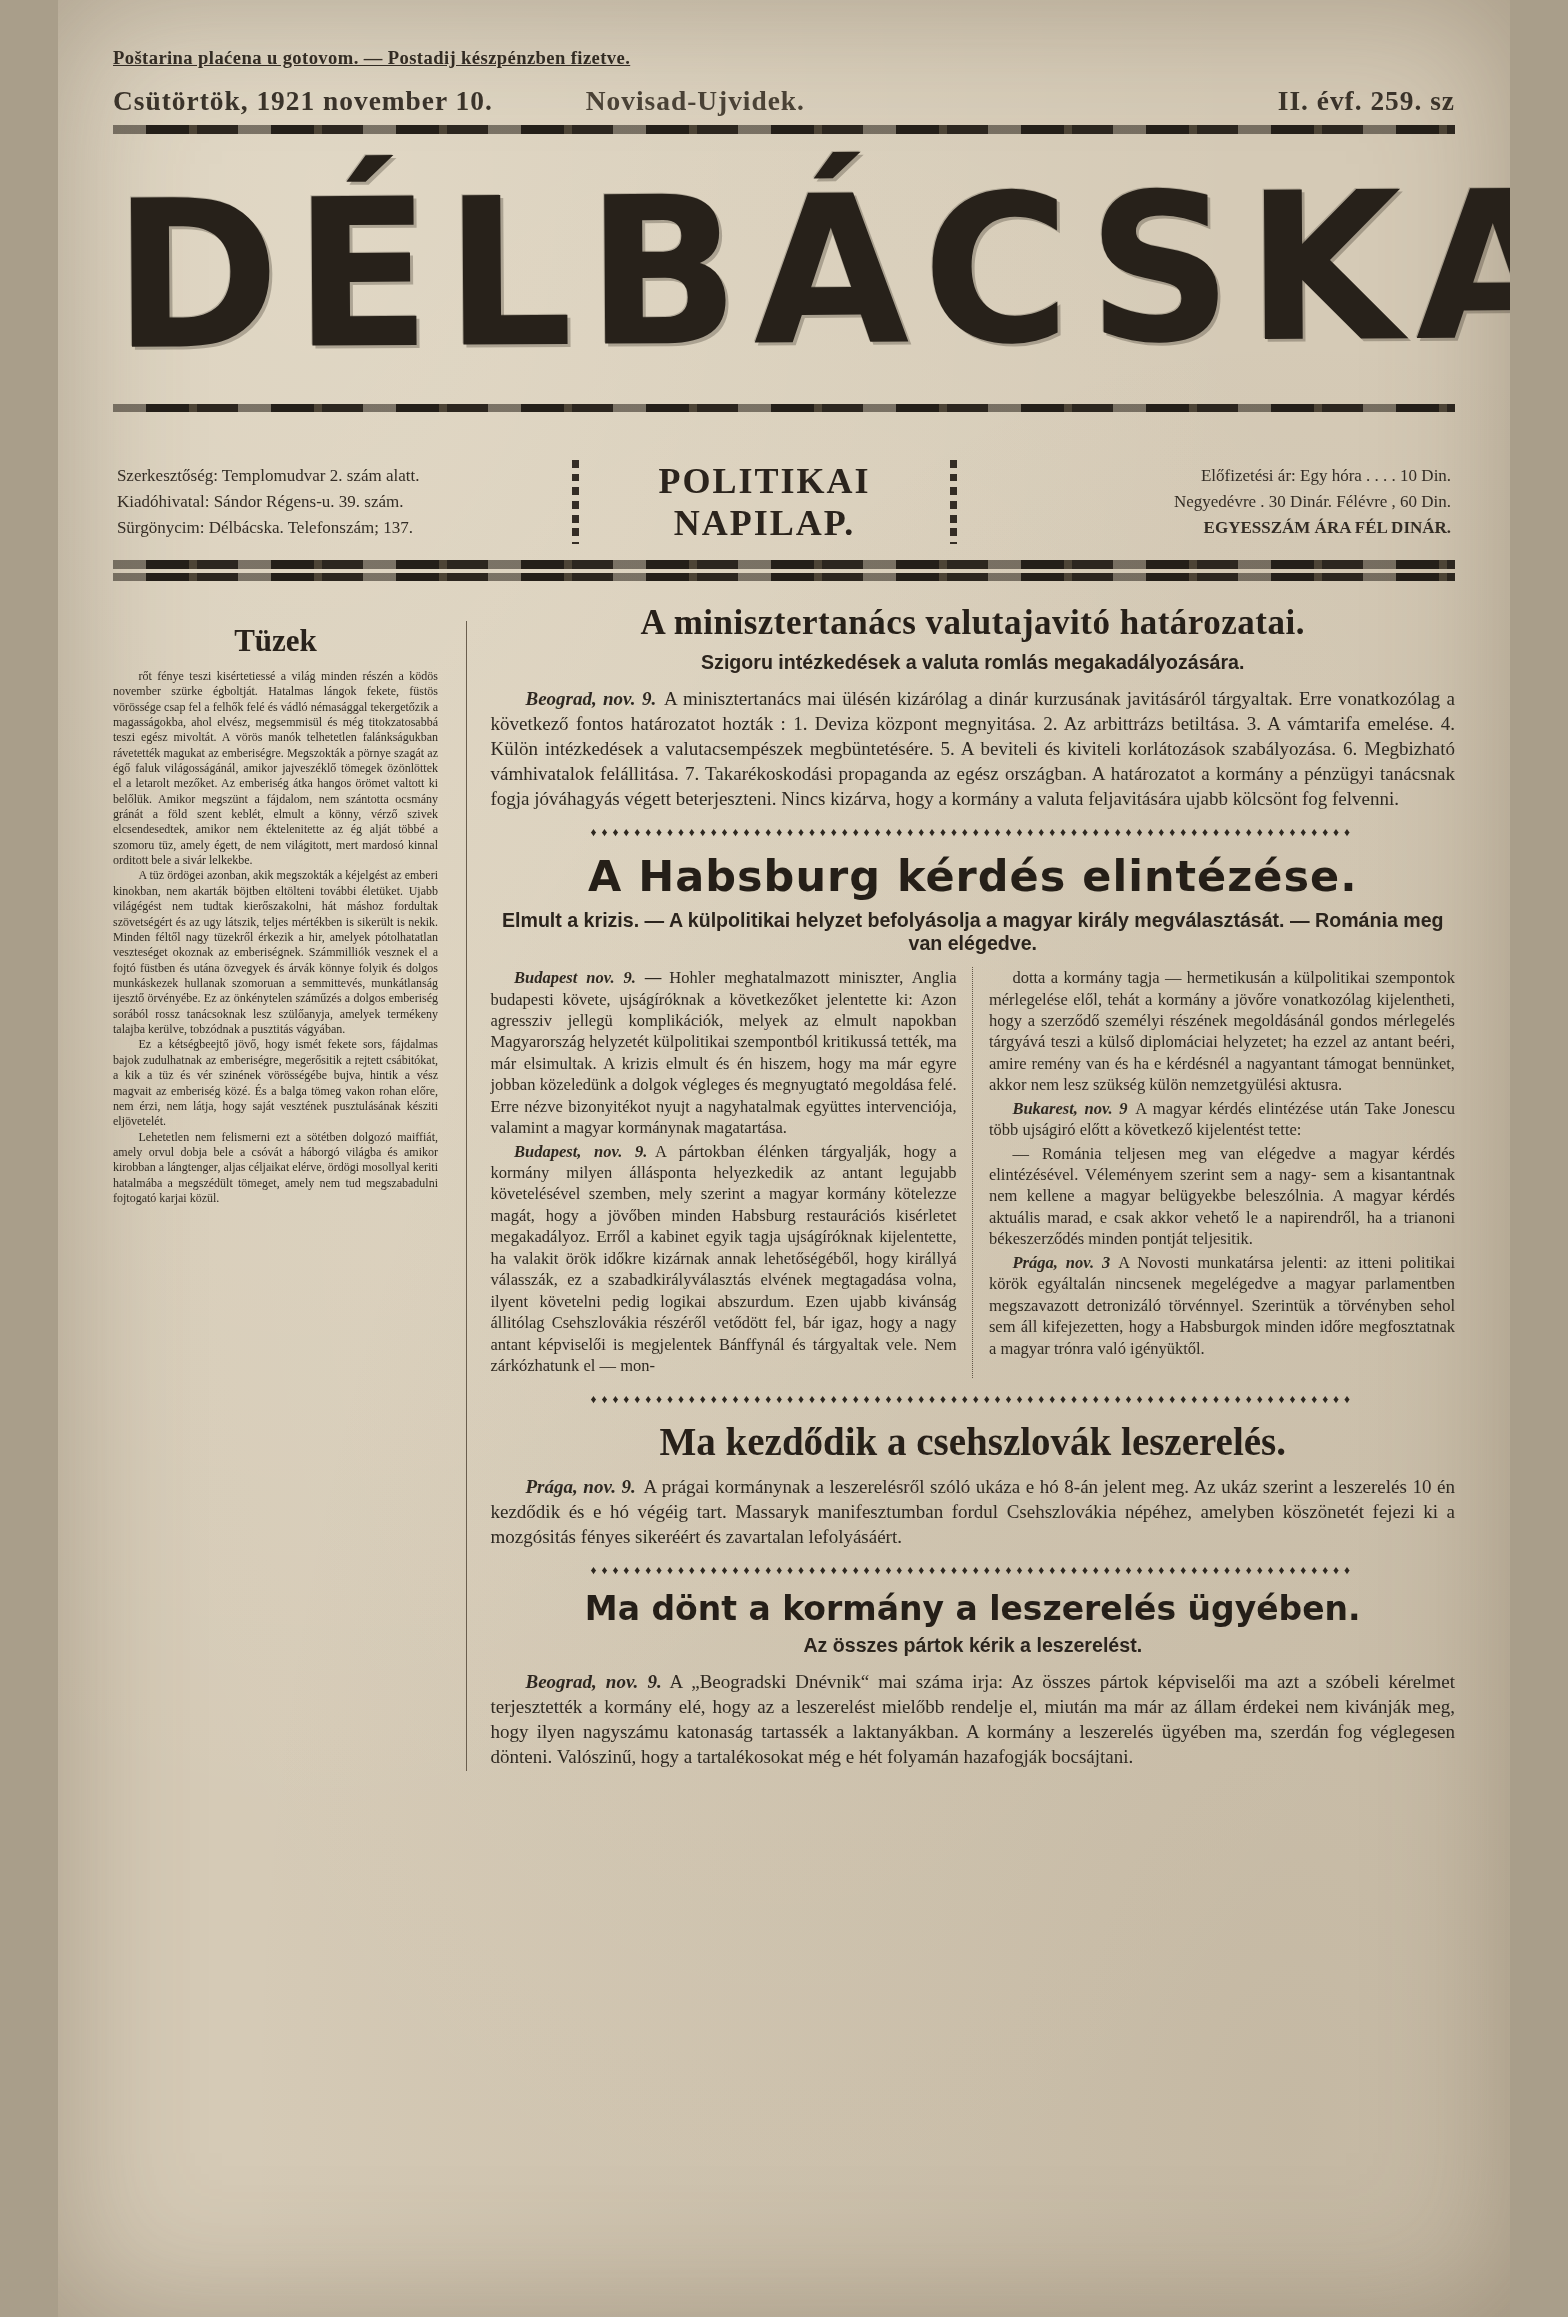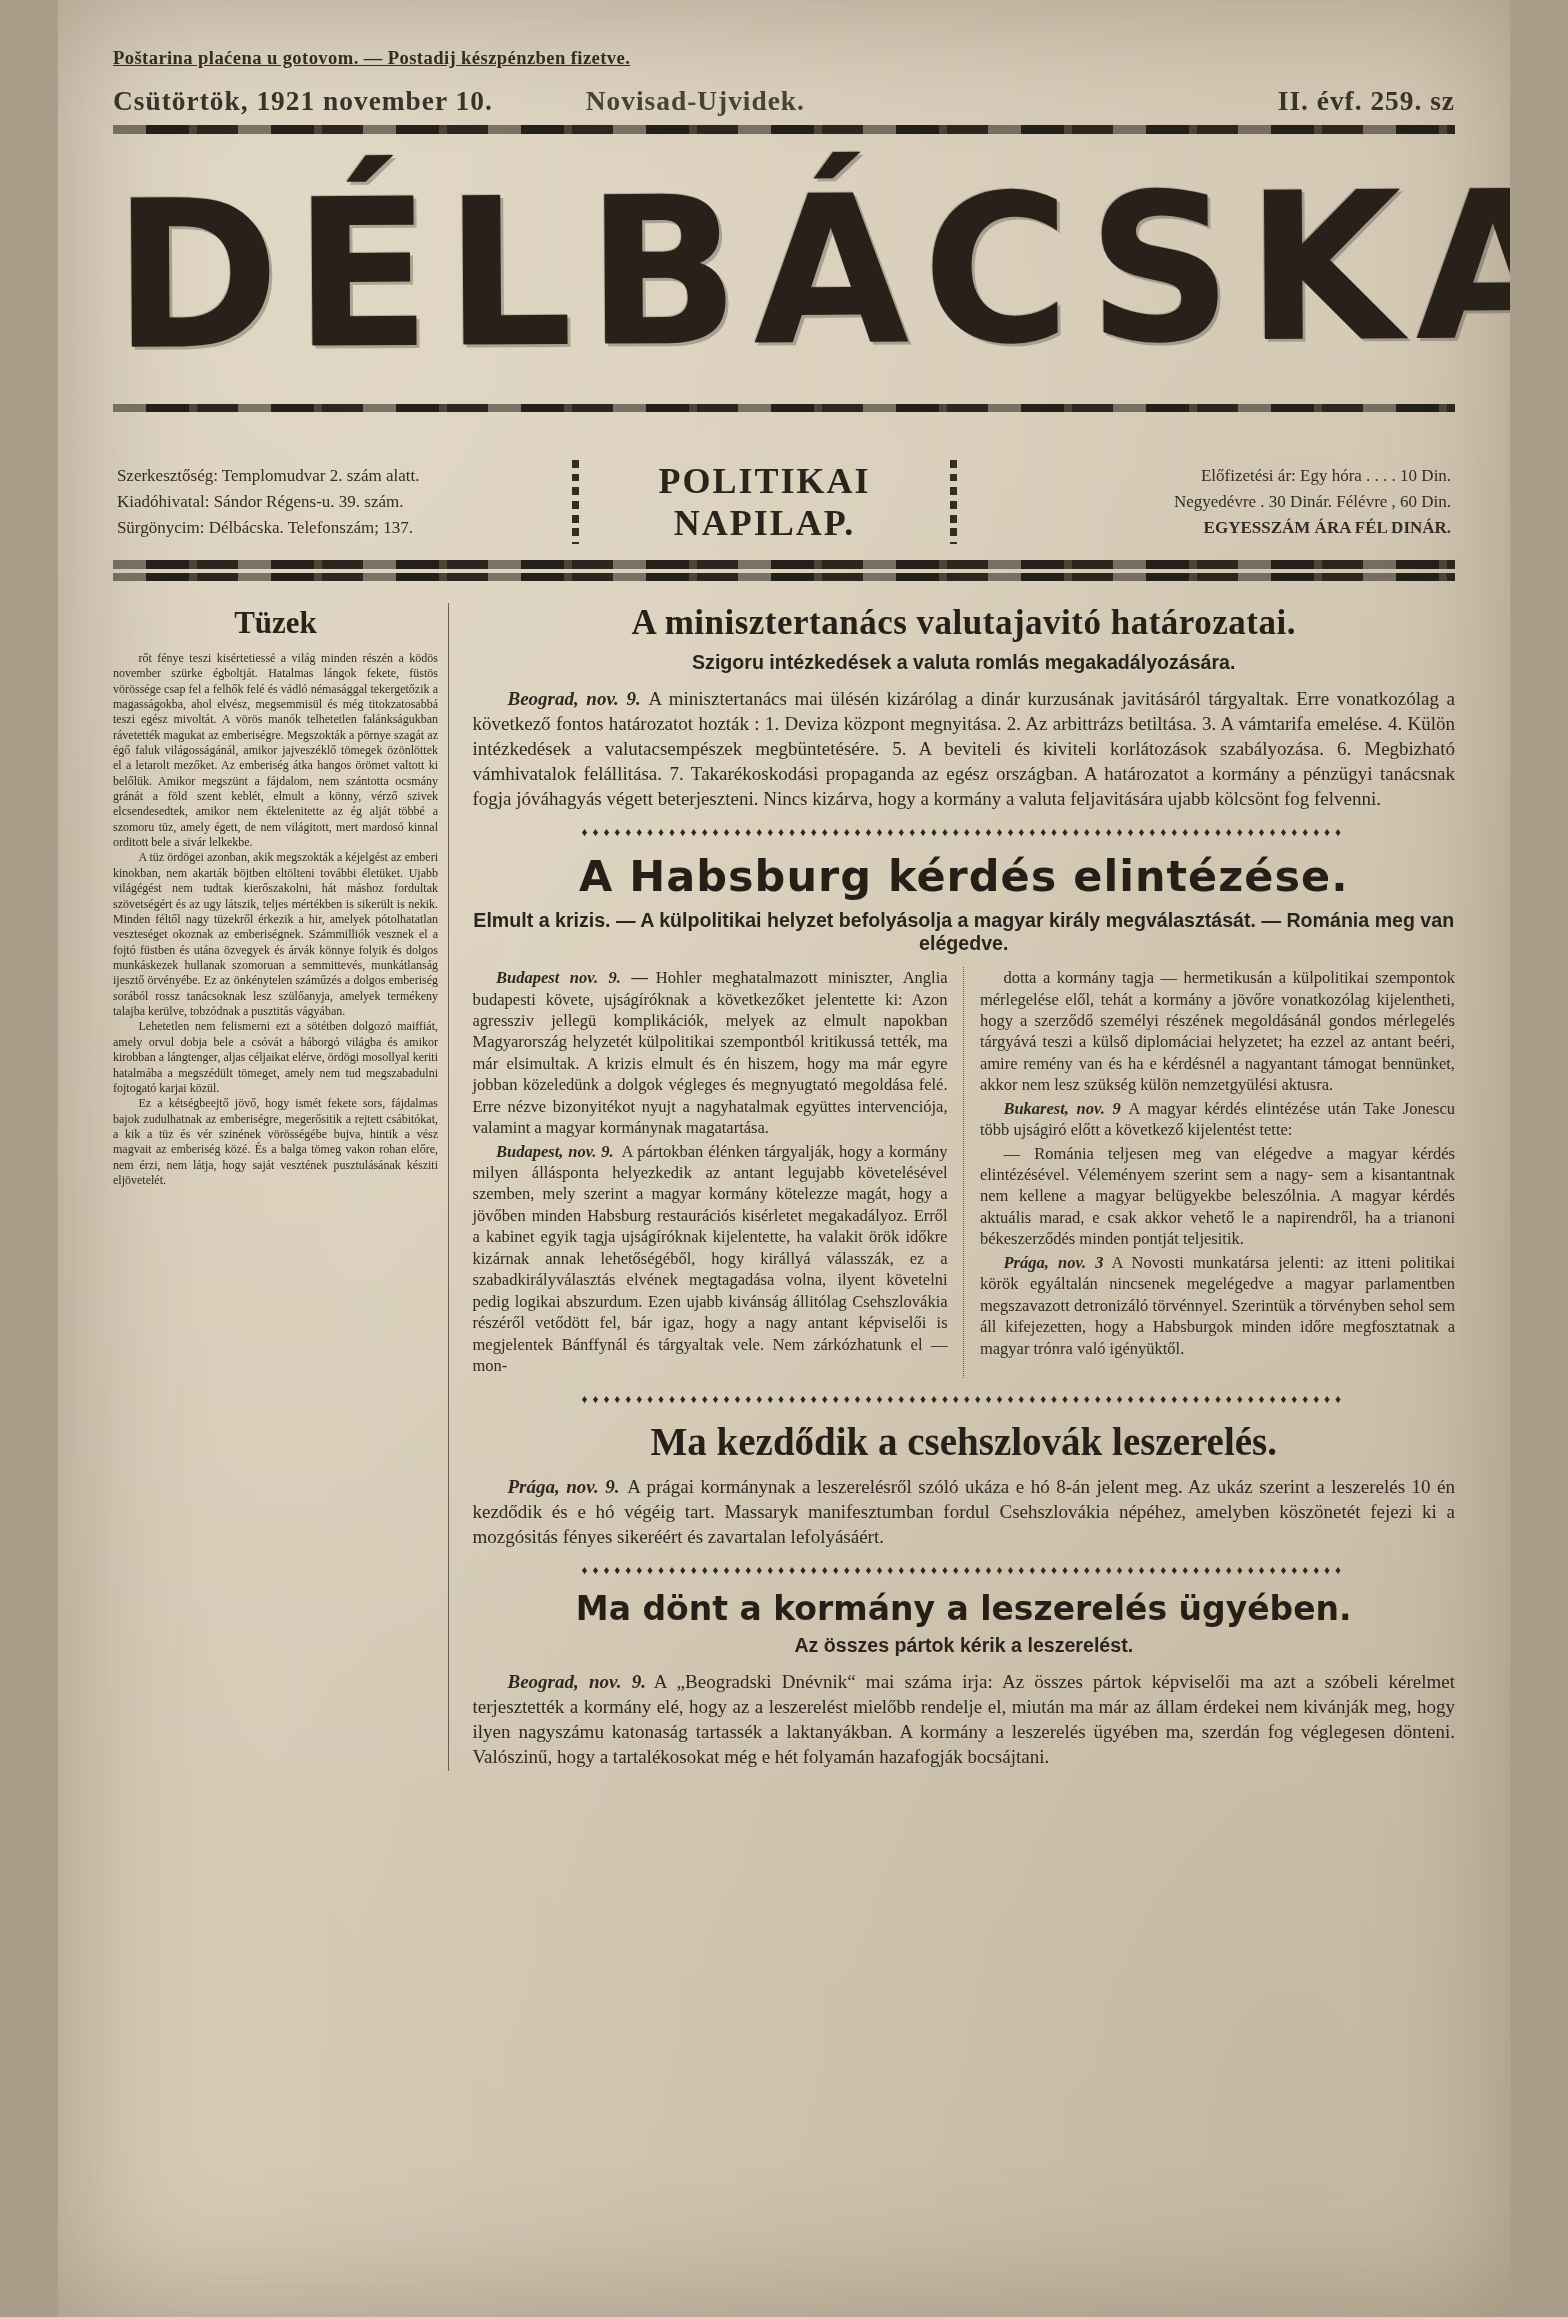--- a/index.html
+++ b/index.html
@@ -53,21 +53,21 @@
   .info-right{width:482px;font-size:17px;line-height:1.55;text-align:right;color:#342d25;}
   .info-right .line-3, .emph{font-weight:bold;}
   .vdots{
     width:7.8px;align-self:stretch;margin:0 11.8px;
     background:repeating-linear-gradient(180deg,#342d25 0 7.8px, transparent 7.8px 13.7px);
   }
   .dbl-band{margin-top:0;}
   .dbl-band .band{margin-top:3.9px;}
   
   .main{display:flex;margin-top:21.6px;}
-  .col-left{width:325px;padding-right:10px;border-right:1px solid #6a5e4e;}
+  .col-left{width:325px;padding-right:28px;border-right:1px solid #6a5e4e;margin-top:18px;}
   .col-right{flex:1;padding-left:23.5px;}
   .tuzek-title{
     text-align:center;font-size:31px;font-weight:bold;margin:2px 0 9.8px;color:#2a231c;
   }
   .body-sm p{
     font-size:12px;line-height:1.28;text-align:justify;text-indent:25.5px;margin:0;
     color:#2f2921;
   }
   .body-sm p:first-child{text-indent:0;}
   
@@ -148,22 +148,22 @@
     <div class="band"></div>
     <div class="band"></div>
   </div>
 
   <div class="main">
 
     <div class="col-left body-sm">
       <h2 class="tuzek-title">Tüzek</h2>
       <p>rőt fénye teszi kisértetiessé a világ minden részén a ködös november szürke égboltját. Hatalmas lángok fekete, füstös vörössége csap fel a felhők felé és vádló némasággal tekergetőzik a magasságokba, ahol elvész, megsemmisül és még titokzatosabbá teszi egész mivoltát. A vörös manók telhetetlen falánkságukban rávetették magukat az emberiségre. Megszokták a pörnye szagát az égő faluk világosságánál, amikor jajveszéklő tömegek özönlöttek el a letarolt mezőket. Az emberiség átka hangos örömet valtott ki belőlük. Amikor megszünt a fájdalom, nem szántotta ocsmány gránát a föld szent keblét, elmult a könny, vérző szivek elcsendesedtek, amikor nem éktelenitette az ég alját többé a szomoru tüz, amely égett, de nem világitott, mert mardosó kinnal orditott bele a sivár lelkekbe.</p>
       <p>A tüz ördögei azonban, akik megszokták a kéjelgést az emberi kinokban, nem akarták böjtben eltölteni további életüket. Ujabb világégést nem tudtak kierőszakolni, hát máshoz fordultak szövetségért és az ugy látszik, teljes mértékben is sikerült is nekik. Minden féltől nagy tüzekről érkezik a hir, amelyek pótolhatatlan veszteséget okoznak az emberiségnek. Számmilliók vesznek el a fojtó füstben és utána özvegyek és árvák könnye folyik és dolgos munkáskezek hullanak szomoruan a semmittevés, munkátlanság ijesztő örvényébe. Ez az önkénytelen száműzés a dolgos emberiség sorából rossz tanácsoknak lesz szülőanyja, amelyek termékeny talajba kerülve, tobzódnak a pusztitás vágyában.</p>
+      <p>Ez a kétségbeejtő jövő, hogy ismét fekete sors, fájdalmas bajok zudulhatnak az emberiségre, megerősitik a rejtett csábitókat, a kik a tüz és vér szinének vörösségébe bujva, hintik a vész magvait az emberiség közé. És a balga tömeg vakon rohan előre, nem érzi, nem látja, hogy saját vesztének pusztulásának késziti eljövetelét.</p>
       <p>Lehetetlen nem felismerni ezt a sötétben dolgozó maiffiát, amely orvul dobja bele a csóvát a háborgó világba és amikor kirobban a lángtenger, aljas céljaikat elérve, ördögi mosollyal keriti hatalmába a megszédült tömeget, amely nem tud megszabadulni fojtogató karjai közül.</p>
-      <p>Ez a kétségbeejtő jövő, hogy ismét fekete sors, fájdalmas bajok zudulhatnak az emberiségre, megerősitik a rejtett csábitókat, a kik a tüz és vér szinének vörösségébe bujva, hintik a vész magvait az emberiség közé. És a balga tömeg vakon rohan előre, nem érzi, nem látja, hogy saját vesztének pusztulásának késziti eljövetelét.</p>
     </div>
 
     <div class="col-right">
 
       <section>
         <h2 class="h-serif-lg">A minisztertanács valutajavitó határozatai.</h2>
         <h3 class="h-sub">Szigoru intézkedések a valuta romlás megakadályozására.</h3>
         <div class="body-lg">
           <p>
             <span class="dateline">Beograd, nov. 9.</span><span>A minisztertanács mai ülésén kizárólag a dinár kurzusának javitásáról tárgyaltak. Erre vonatkozólag a következő fontos határozatot hozták : 1. Deviza központ megnyitása. 2. Az arbittrázs betiltása. 3. A vámtarifa emelése. 4. Külön intézkedések a valutacsempészek megbüntetésére. 5. A beviteli és kiviteli korlátozások szabályozása. 6. Megbizható vámhivatalok felállitása. 7. Takarékoskodási propaganda az egész országban. A határozatot a kormány a pénzügyi tanácsnak fogja jóváhagyás végett beterjeszteni. Nincs kizárva, hogy a kormány a valuta feljavitására ujabb kölcsönt fog felvenni.</span>

